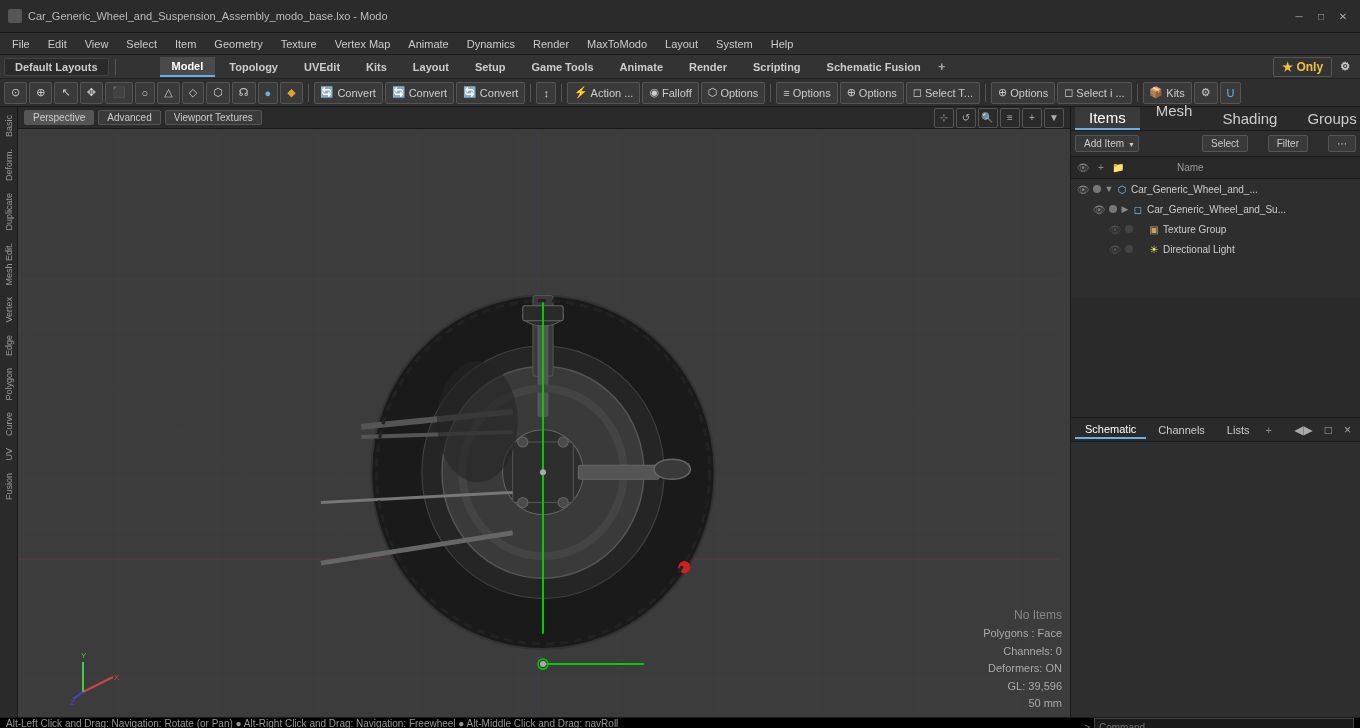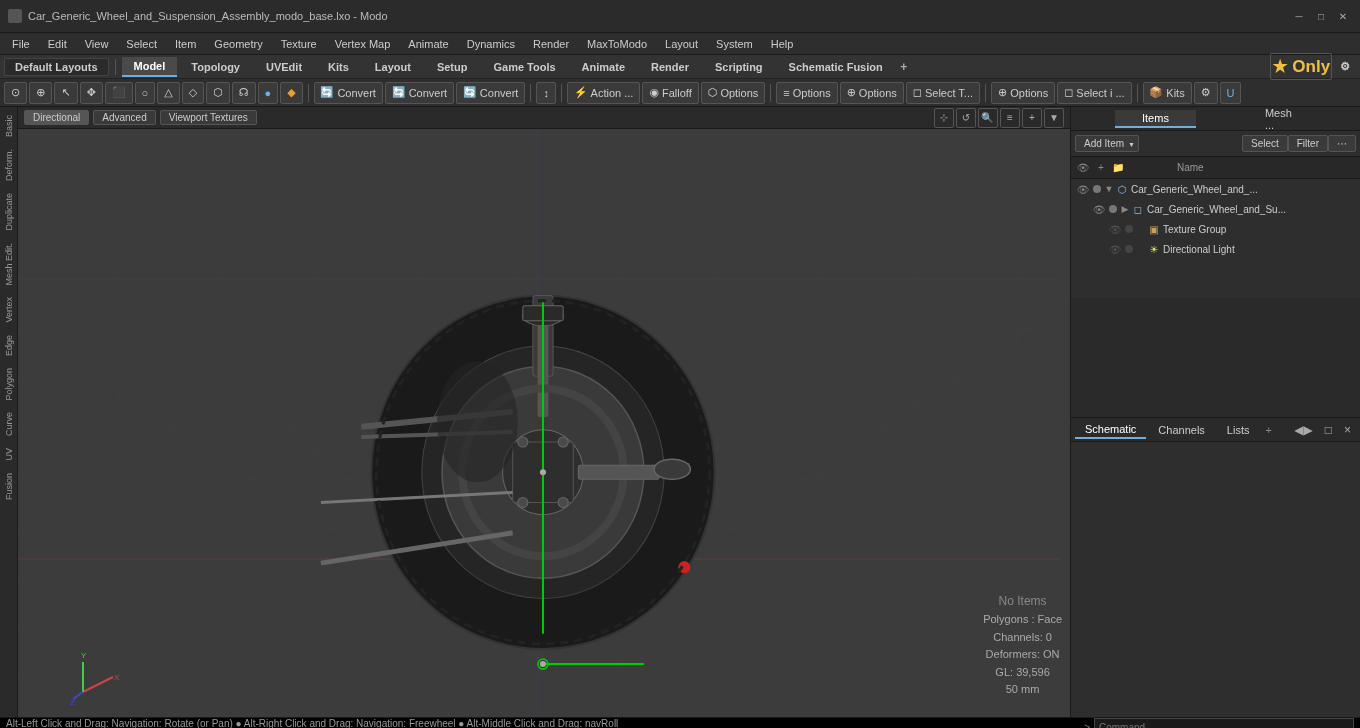--- a/index.html
+++ b/index.html
@@ -13,23 +13,23 @@
     #titlebar-controls span { width: 18px; height: 16px; display: flex; align-items: center; justify-content: center; font-size: 10px; color: #aaa; cursor: pointer; }
 
     
     #menubar { height: 22px; background: #2e2e2e; display: flex; align-items: center; padding: 0 4px; border-bottom: 1px solid #1a1a1a; gap: 2px; }
     .menu-item { padding: 2px 8px; color: #ccc; cursor: pointer; font-size: 11px; border-radius: 2px; }
 
     
     #toolbar1 { height: 24px; background: #333; display: flex; align-items: center; padding: 0 4px; border-bottom: 1px solid #222; gap: 2px; font-weight: bold; }
     .layout-btn { padding: 2px 10px; color: #ccc; cursor: pointer; font-size: 11px; border-radius: 2px; background: #2a2a2a; border: 1px solid #444; }
     .tab-item { padding: 3px 12px; color: #ccc; cursor: pointer; font-size: 11px; }
-    .tab-item.active { background: #4a4a4a; color: #fff; border-bottom: 2px solid #6ab0e8; }
+    .tab-item.active { background: #4a4a4a; color: #fff; border-bottom: 2px solid #6ab0e8; margin-left: 38px; }
     #layout-separator { flex: 1; }
-    .only-btn { padding: 2px 1px; color: #f0c040; font-size: 17px; cursor: pointer; border: 1px solid #555; border-radius: 2px; }
+    .only-btn { padding: 2px 8px; color: #f0c040; font-size: 12px; cursor: pointer; border: 1px solid #555; border-radius: 2px; }
     .gear-btn { padding: 2px 6px; color: #ccc; font-size: 11px; cursor: pointer; }
 
     
     #toolbar2 { height: 28px; background: #2e2e2e; display: flex; align-items: center; padding: 0 4px; border-bottom: 1px solid #1a1a1a; gap: 2px; }
     .tool-btn { padding: 2px 6px; color: #ccc; cursor: pointer; font-size: 11px; background: #3a3a3a; border: 1px solid #555; border-radius: 2px; display: flex; align-items: center; gap: 3px; height: 22px; }
     .tool-separator { width: 1px; height: 18px; background: #555; margin: 0 3px; }
 
     
     #main { display: flex; height: calc(728px - 22px - 22px - 24px - 28px - 22px); }
 
@@ -41,36 +41,36 @@
     #viewport { flex: 1; background: #3c3c3c; position: relative; overflow: hidden; }
     #viewport-header { height: 22px; background: #2a2a2a; display: flex; align-items: center; padding: 0 6px; gap: 4px; border-bottom: 1px solid #1a1a1a; }
     .vp-btn { padding: 1px 8px; color: #ccc; font-size: 10px; cursor: pointer; background: #3a3a3a; border: 1px solid #555; border-radius: 2px; }
     .vp-btn.active { background: #555; }
     .vp-control { width: 20px; height: 20px; background: #2a2a2a; border: 1px solid #555; border-radius: 2px; display: flex; align-items: center; justify-content: center; cursor: pointer; color: #aaa; font-size: 10px; }
     
     
     #scene-overlay { position: absolute; inset: 22px 0 0 0; }
 
     
-    #viewport-status { position: absolute; bottom: 18px; right: 8px; text-align: center; color: #aaa; font-size: 11px; line-height: 1.6; }
+    #viewport-status { position: absolute; bottom: 4px; right: 8px; text-align: right; color: #aaa; font-size: 11px; line-height: 1.6; }
     #no-items { color: #888; font-size: 12px; }
 
     
     #axes { position: absolute; bottom: 10px; left: 50px; width: 60px; height: 60px; }
 
     
     #right-panel { width: 290px; background: #2e2e2e; border-left: 1px solid #1a1a1a; display: flex; flex-direction: column; }
     #panel-tabs { height: 24px; background: #2a2a2a; display: flex; align-items: center; padding: 0 4px; border-bottom: 1px solid #1a1a1a; gap: 2px; }
-    .panel-tab { padding: 2px 27px; color: #ccc; cursor: pointer; font-size: 11px; margin-left: 40px; }
+    .panel-tab { padding: 2px 14px; color: #ccc; cursor: pointer; font-size: 15px; }
     .panel-tab.active { background: #3a3a3a; color: #fff; border-bottom: 2px solid #6ab0e8; }
     #panel-tab-controls { margin-left: auto; display: flex; gap: 2px; }
     .panel-ctrl { padding: 1px 5px; color: #aaa; cursor: pointer; font-size: 12px; }
 
     
-    #items-toolbar { height: 26px; background: #2e2e2e; display: flex; align-items: center; padding: 2px 4px; gap: 0; border-bottom: 1px solid #1a1a1a; }
+    #items-toolbar { height: 26px; background: #2e2e2e; display: flex; align-items: center; padding: 2px 4px; gap: 20px; border-bottom: 1px solid #1a1a1a; }
     .items-btn { padding: 2px 8px; color: #ccc; font-size: 10px; cursor: pointer; background: #3a3a3a; border: 1px solid #555; border-radius: 2px; }
     .items-btn.dropdown { padding-right: 14px; position: relative; }
     .items-btn.dropdown::after { content: '▼'; position: absolute; right: 3px; top: 50%; transform: translateY(-50%); font-size: 7px; }
     #items-list-header { height: 22px; background: #282828; display: flex; align-items: center; padding: 0 4px; border-bottom: 1px solid #1a1a1a; }
     .items-icons-left { display: flex; gap: 2px; align-items: center; }
     .items-icons-left .ico { width: 16px; height: 16px; display: flex; align-items: center; justify-content: center; cursor: pointer; color: #888; font-size: 10px; }
     .col-name-header { flex: 1; padding-left: 50px; color: #999; font-size: 10px; }
     #items-tree { flex: 1; overflow-y: auto; background: #2e2e2e; }
     .tree-item { display: flex; align-items: center; padding: 2px 4px; cursor: pointer; min-height: 20px; }
     .tree-eye { width: 16px; height: 16px; display: flex; align-items: center; justify-content: center; color: #888; font-size: 10px; }
@@ -228,21 +228,21 @@
     <div class="sidebar-tab">Vertex</div>
     <div class="sidebar-tab">Edge</div>
     <div class="sidebar-tab">Polygon</div>
     <div class="sidebar-tab">Curve</div>
     <div class="sidebar-tab">UV</div>
     <div class="sidebar-tab">Fusion</div>
   </div>
 
   <div id="viewport">
     <div id="viewport-header">
-      <div class="vp-btn active">Directional</div>
+      <div class="vp-btn active">Perspective</div>
       <div class="vp-btn">Advanced</div>
       <div class="vp-btn">Viewport Textures</div>
       <div style="flex:1"></div>
       <div style="display:flex;gap:2px;">
         <div class="vp-control">⊹</div>
         <div class="vp-control">↺</div>
         <div class="vp-control">🔍</div>
         <div class="vp-control">≡</div>
         <div class="vp-control">+</div>
         <div class="vp-control">▼</div>

